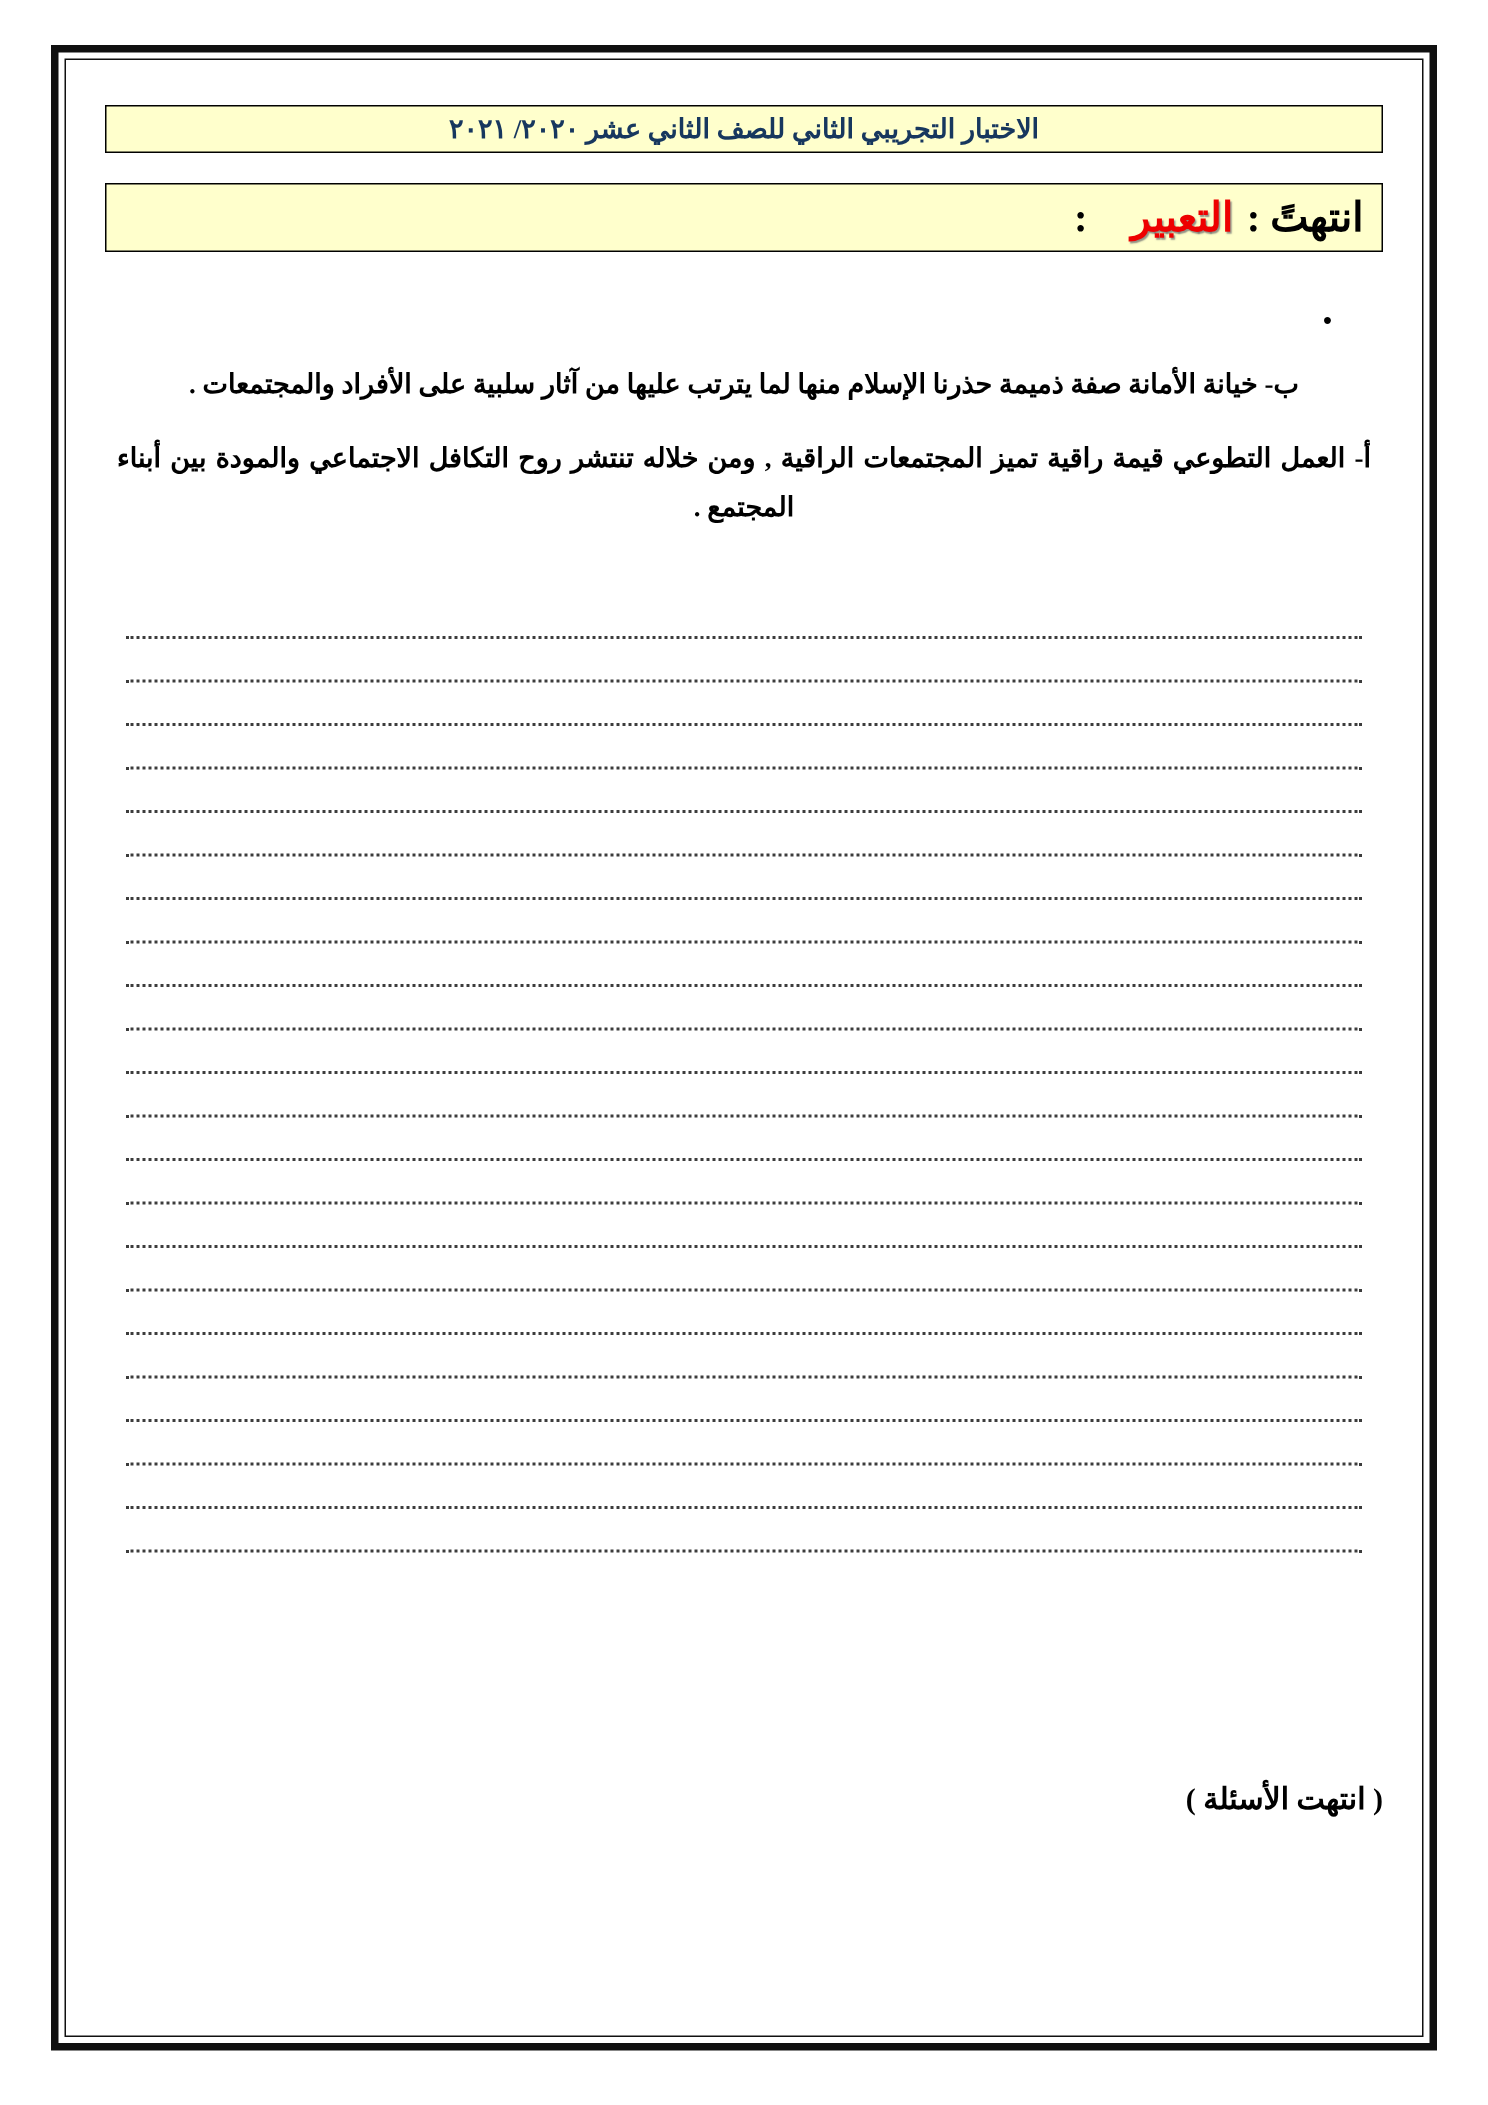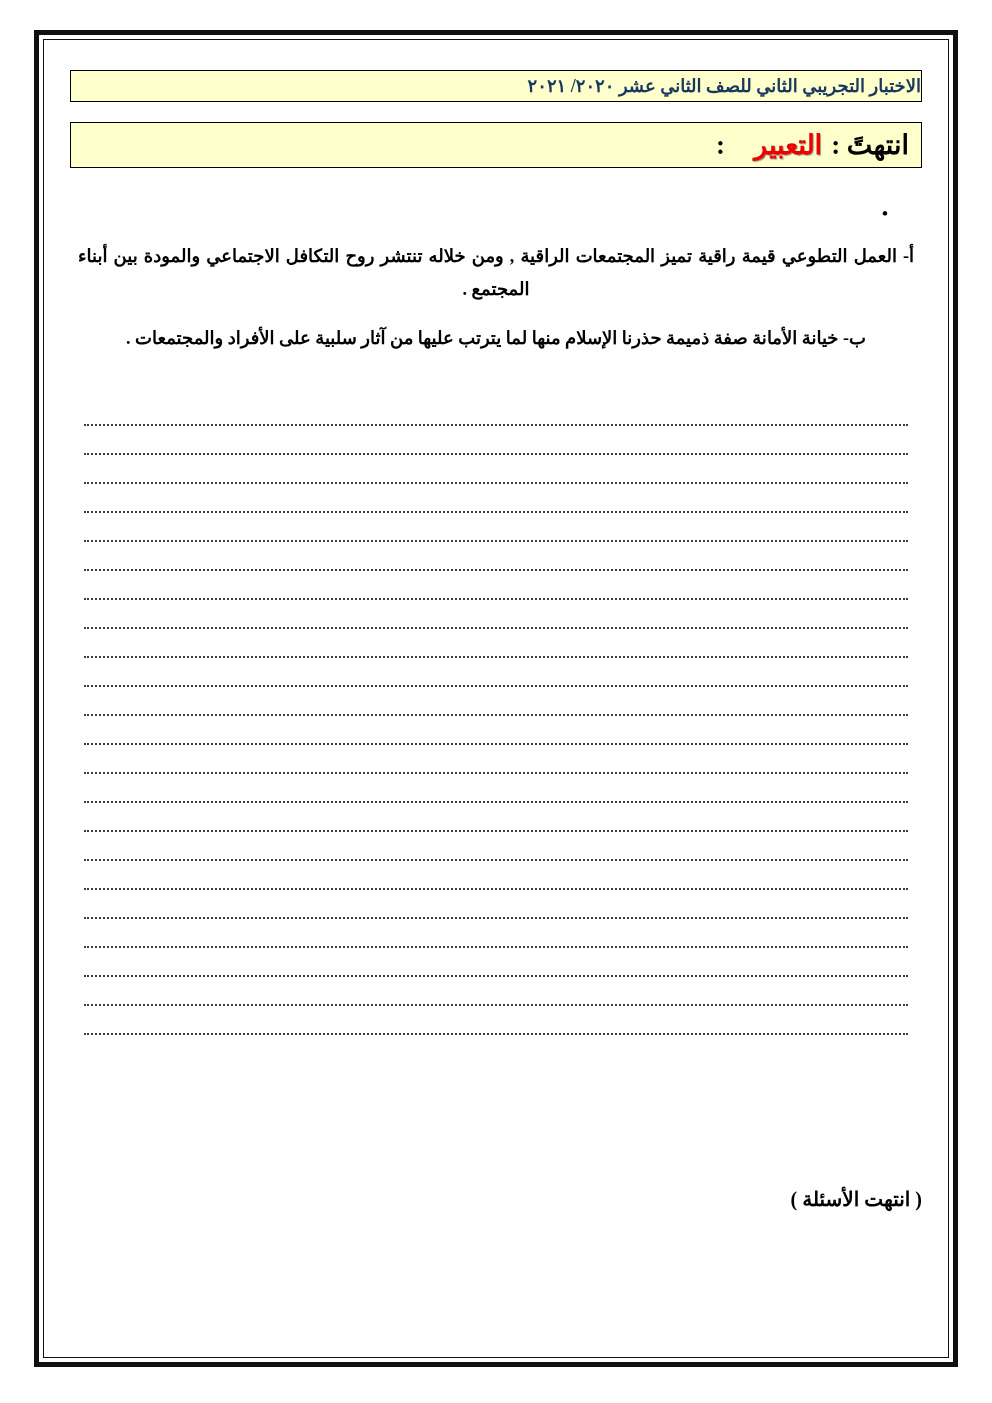--- a/index.html
+++ b/index.html
@@ -26,20 +26,21 @@
     border: 1px solid #101010;
     padding: 30px 26px 0 26px;
   }
 
   .banner1 {
     background: var(--banner-bg, #ffffcc);
     border: 1px solid #000;
     height: 32px;
     display: flex;
     align-items: center;
+    justify-content: center;
     font-weight: bold;
     font-size: 18px;
     color: var(--header-text, #17375e);
   }
 
   .banner2 {
     background: var(--banner-bg, #ffffcc);
     border: 1px solid #000;
     height: 46px;
     margin-top: 20px;
@@ -108,22 +109,22 @@
       <div class="banner2">
         <span class="label">انتهتً :</span>
         <span class="title">التعبير</span>
         <span class="label">:</span>
       </div>
 
       <div class="prompt">
         <span class="bullet">•</span>
       </div>
 
+      <div class="topic">ب- خيانة الأمانة صفة ذميمة حذرنا الإسلام منها لما يترتب عليها من آثار سلبية على الأفراد والمجتمعات .</div>
       <div class="topic">أ- العمل التطوعي قيمة راقية تميز المجتمعات الراقية , ومن خلاله تنتشر روح التكافل الاجتماعي والمودة بين أبناء المجتمع .</div>
-      <div class="topic">ب- خيانة الأمانة صفة ذميمة حذرنا الإسلام منها لما يترتب عليها من آثار سلبية على الأفراد والمجتمعات .</div>
 
       <div class="answers">
           <div class="dotted-line"></div>
           <div class="dotted-line"></div>
           <div class="dotted-line"></div>
           <div class="dotted-line"></div>
           <div class="dotted-line"></div>
           <div class="dotted-line"></div>
           <div class="dotted-line"></div>
           <div class="dotted-line"></div>

